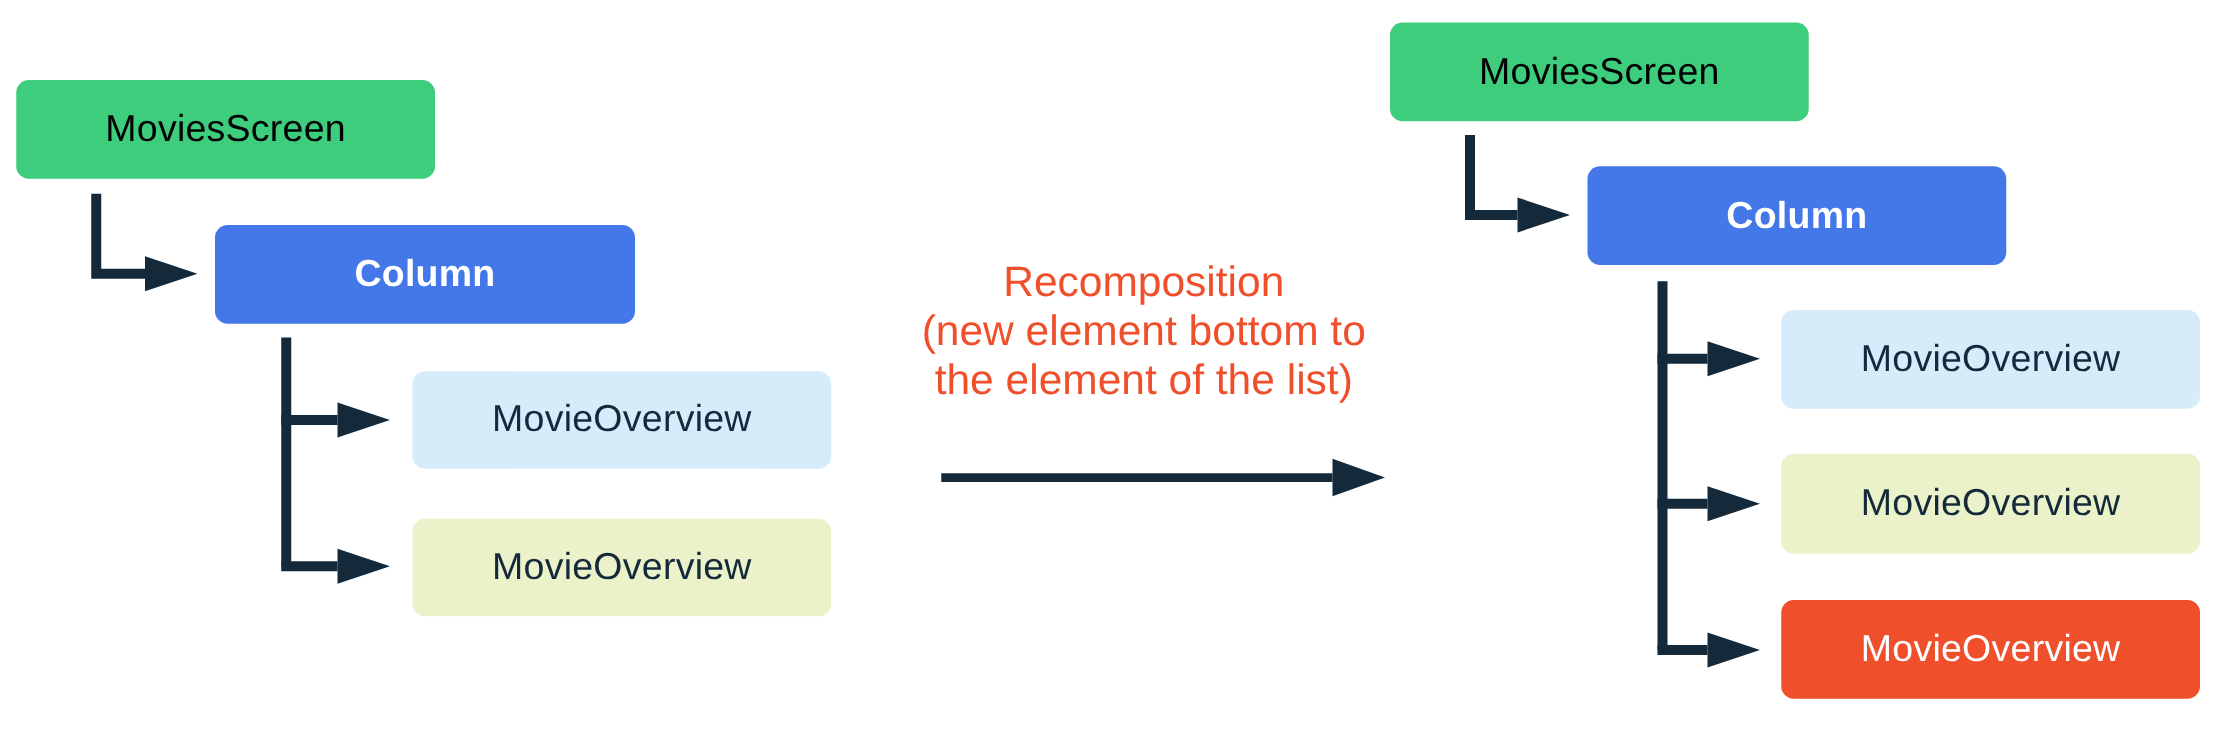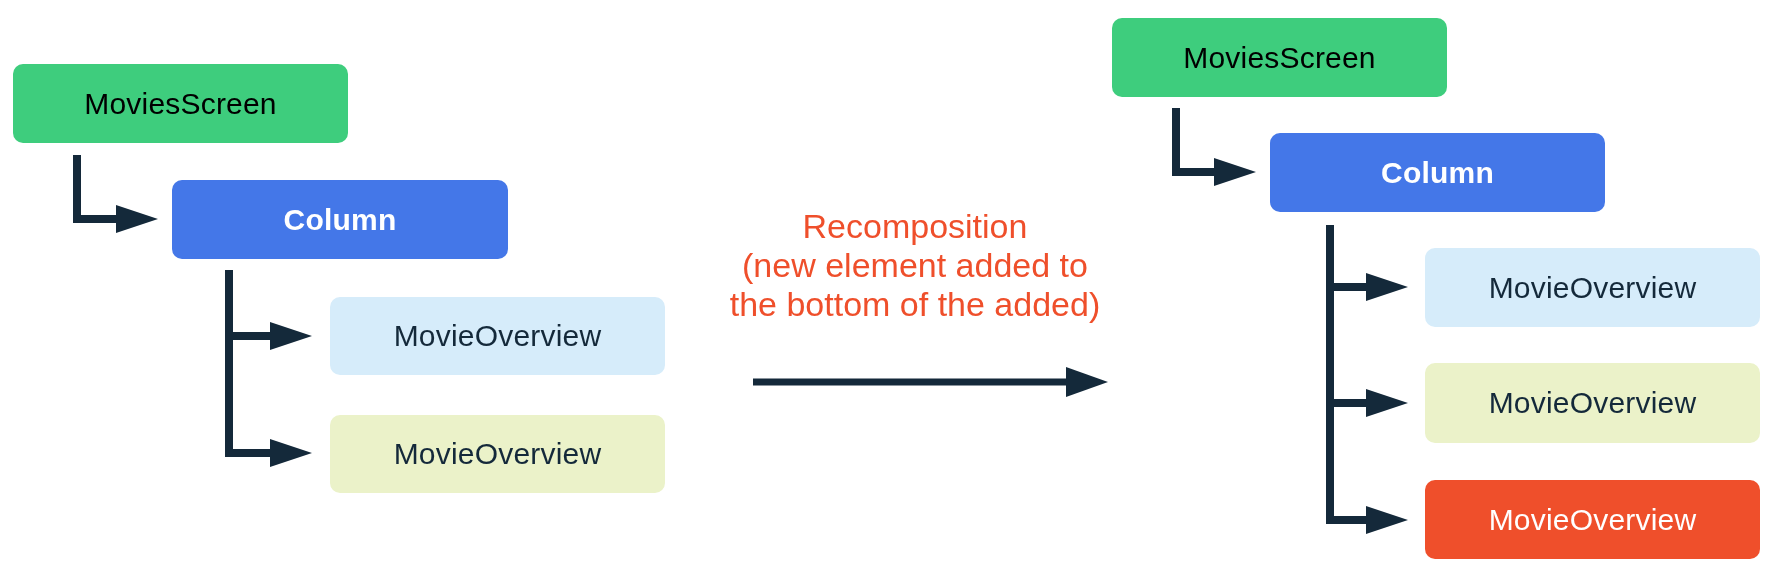--- a/index.html
+++ b/index.html
@@ -109,22 +109,22 @@
     <div class="node light-blue" style="left:330px; top:297px; height:78px;">
       <span>MovieOverview</span>
     </div>
     <div class="node light-yellow" style="left:330px; top:415px; height:78px;">
       <span>MovieOverview</span>
     </div>
   </div>
 
   <div class="annotation">
     <div>Recomposition</div>
-    <div>(new element added to</div>
-    <div>the bottom of the added)</div>
+    <div>(new element bottom to</div>
+    <div>the element of the list)</div>
   </div>
 
   <div>
     <div class="node green" style="left:1112px; top:18px;">
       <span>MoviesScreen</span>
     </div>
     <div class="node blue" style="left:1270px; top:133px;">
       <span>Column</span>
     </div>
     <div class="node light-blue" style="left:1425px; top:248px;">

